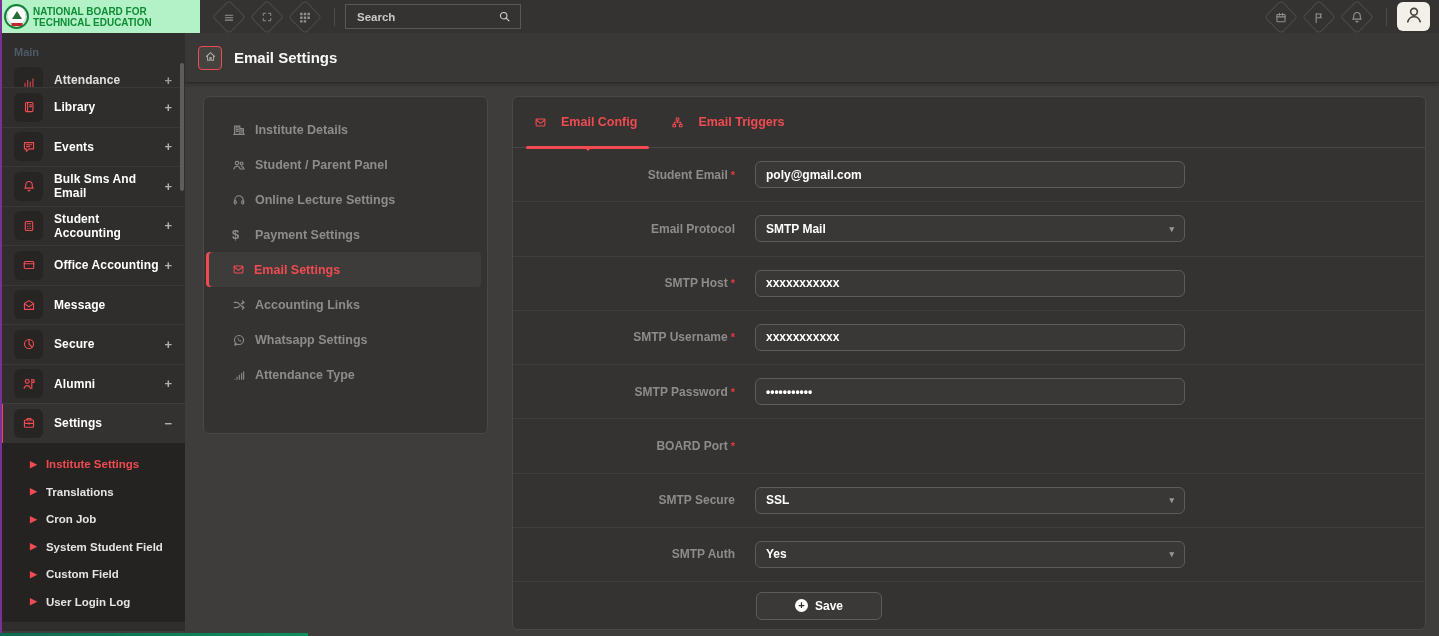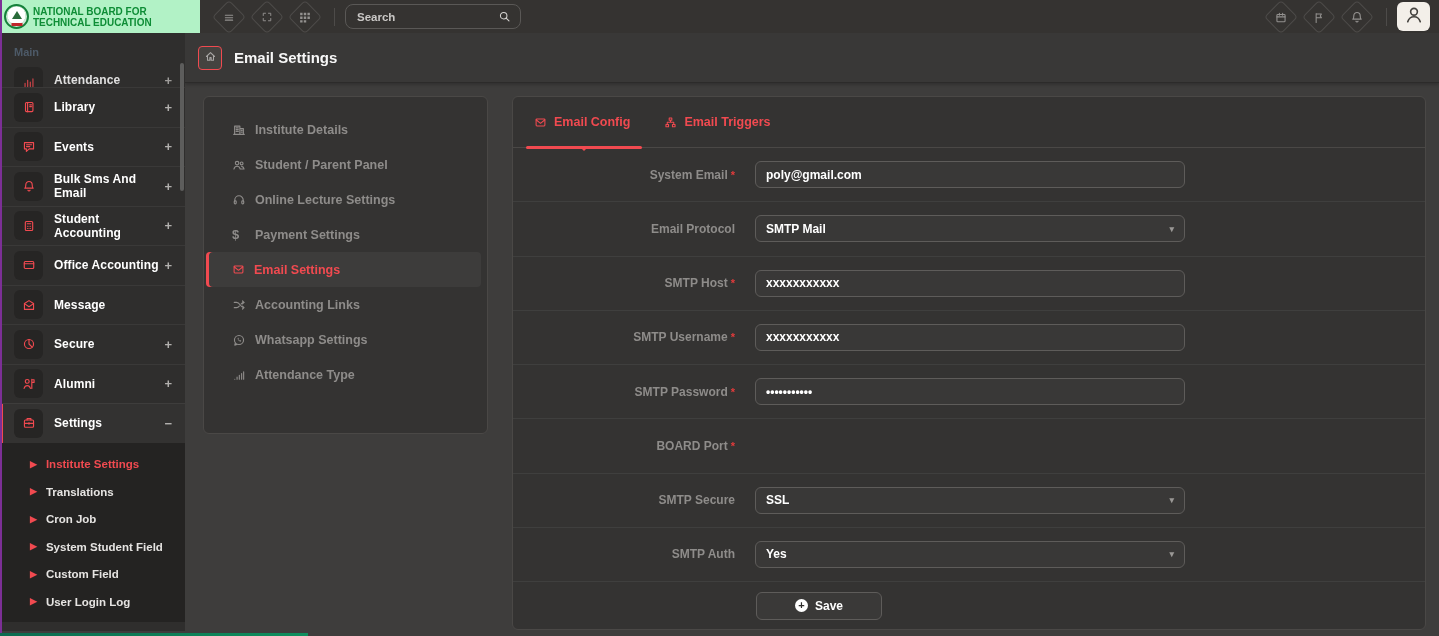--- a/index.html
+++ b/index.html
@@ -14,21 +14,21 @@
   .navbar{position:absolute;top:0;left:0;right:0;height:33px;background:#353331;display:flex;align-items:center;z-index:20;}
   .logo{width:200px;height:33px;background:#b2f2c6;display:flex;align-items:center;gap:4px;padding-left:4px;flex:none;cursor:pointer;}
   .emblem{position:relative;width:25px;height:25px;border-radius:50%;background:radial-gradient(circle at 50% 45%,#ffffff 55%,#cfe9d6 56%);border:2px solid #15803a;flex:none;}
   .emblem::before{content:"";position:absolute;left:50%;top:24%;transform:translateX(-50%);border-left:5px solid transparent;border-right:5px solid transparent;border-bottom:8px solid #2a6b3a;}
   .emblem::after{content:"";position:absolute;left:50%;bottom:1px;transform:translateX(-50%);width:11px;height:3.5px;background:#c0262b;}
   .logo-text{display:flex;flex-direction:column;font-size:10.6px;font-weight:800;color:#0e8d36;line-height:11px;letter-spacing:0;transform:scaleX(.94);transform-origin:left center;white-space:nowrap;}
   .nav-group{display:flex;align-items:center;margin-left:10px;}
   .diamond{width:24px;height:24px;border:1px solid #4d4b49;border-radius:4px;transform:rotate(45deg);display:flex;align-items:center;justify-content:center;margin:0 7px;color:#93918f;cursor:pointer;flex:none;}
   .diamond>*{transform:rotate(-45deg);display:flex;}
   .vdiv{width:1px;height:18px;background:#4d4b49;margin:0 10px;}
-  .search{width:176px;height:25px;border:1px solid #5a5856;border-radius:8px;display:flex;align-items:center;padding:0 9px;background:#353331;}
+  .search{width:176px;height:25px;border:1px solid #5a5856;border-radius:0;display:flex;align-items:center;padding:0 9px;background:#353331;}
   .search input{flex:1;background:transparent;border:0;outline:none;color:#ddd;font-size:11.5px;font-weight:700;min-width:0;}
   .search input::placeholder{color:#c9c7c5;}
   .search .mag{color:#d6d4d2;display:flex;}
   .nav-right{margin-left:auto;display:flex;align-items:center;padding-right:9px;}
   .avatar{width:33px;height:29px;background:#f3efe9;border-radius:6px;display:flex;align-items:center;justify-content:center;color:#45433f;cursor:pointer;flex:none;}
 
   
   .sidebar{position:absolute;top:33px;left:0;width:185px;bottom:5px;background:#2f2e2d;z-index:10;}
   .side-label{padding:13px 0 6px 14px;font-size:11px;font-weight:700;color:#4d5a68;}
   .side-item{height:39.5px;display:flex;align-items:center;padding:0 13px 0 14px;border-top:1px solid rgba(255,255,255,.055);cursor:pointer;position:relative;background:#2f2e2d;}
@@ -54,21 +54,21 @@
   .content{position:absolute;left:185px;top:83px;right:0;bottom:0;background:#3e3d3c;}
   .card{position:absolute;background:#343332;border:1px solid #4a4846;border-radius:6px;}
   .nav-card{left:18px;top:13px;width:285px;height:338px;padding:15px 6px 10px 2px;}
   .nav-item{height:35px;display:flex;align-items:center;gap:9px;padding-left:26px;color:#8e8c8a;font-size:12.5px;font-weight:700;cursor:pointer;border-radius:4px;}
   .nav-item svg{flex:none;}
   .nav-item .dollar{font-size:13px;font-weight:700;width:14px;text-align:center;}
   .nav-item.active{color:#f14a50;background:#3d3c3b;box-shadow:inset 3px 0 0 #f14a50;}
 
   .form-card{left:327px;top:13px;width:914px;height:534px;display:flex;flex-direction:column;}
   .tabs{height:51px;border-bottom:1px solid #4a4846;display:flex;align-items:center;padding-left:13px;flex:none;}
-  .tab{position:relative;height:100%;display:flex;align-items:center;gap:7px;padding:0 12px 0 8px;margin-right:14px;color:#f14a50;font-size:12.5px;font-weight:700;cursor:pointer;justify-content:space-between;}
+  .tab{position:relative;height:100%;display:flex;align-items:center;gap:14px;padding:0 12px 0 8px;margin-right:14px;color:#f14a50;font-size:12.5px;font-weight:700;cursor:pointer;justify-content:space-between;}
   .tab.active::after{content:"";position:absolute;left:0;right:0;bottom:-2px;height:3px;background:#f14a50;border-radius:2px;}
   .tab.active::before{content:"";position:absolute;left:50%;bottom:-8px;margin-left:-4px;border:4px solid transparent;border-top-color:#f14a50;}
   .rows{flex:1;display:flex;flex-direction:column;}
   .frow{flex:1;display:flex;align-items:center;border-bottom:1px solid rgba(255,255,255,.06);}
   .frow .flab{width:222px;text-align:right;font-size:12px;font-weight:700;color:#8e8c8a;flex:none;}
   .frow .req{color:#e23b3b;margin-left:3px;font-size:11px;}
   .fctrl{width:430px;margin-left:20px;flex:none;}
   .tbox,.selbox{width:100%;height:27px;border:1px solid #5e5c5a;border-radius:6px;background:#393837;color:#fff;font-weight:700;font-size:12px;padding:0 10px;display:flex;align-items:center;}
   .tbox input{width:100%;background:transparent;border:0;outline:none;color:#fff;font-weight:700;font-size:12px;padding:0;}
   .selbox{justify-content:space-between;cursor:pointer;}
@@ -389,21 +389,21 @@
                 <rect x="2.4" y="10.4" width="3.2" height="2.8"></rect>
                 <rect x="10.4" y="10.4" width="3.2" height="2.8"></rect>
                 <path d="M8 5.2v2.6M4 10.4V7.8h8v2.6"></path>
               </svg>
             </span>
             <span>Email Triggers</span>
           </div>
         </div>
       <div class="rows" id="form-rows">
           <div class="frow">
-            <div class="flab"><span>System Email</span><span class="req">*</span></div>
+            <div class="flab"><span>Student Email</span><span class="req">*</span></div>
             <div class="fctrl">
               <div class="tbox">
                 <input type="text" value="poly@gmail.com" style="">
               </div>
             </div>
           </div>
           <div class="frow">
             <div class="flab"><span>Email Protocol</span></div>
             <div class="fctrl">
               <div class="selbox">

